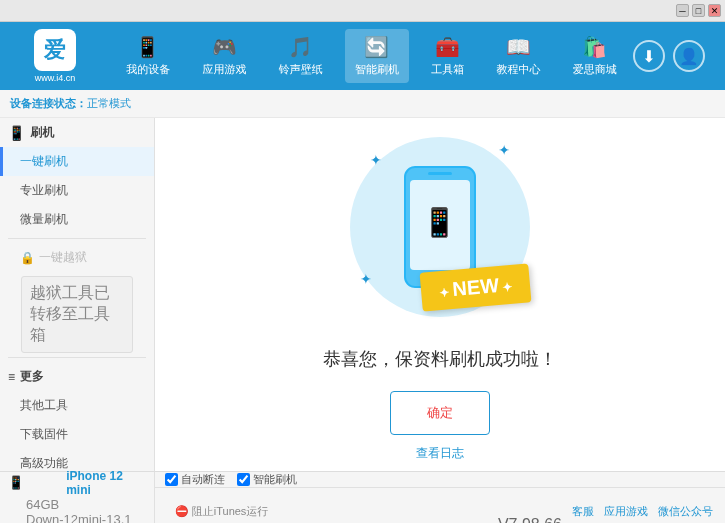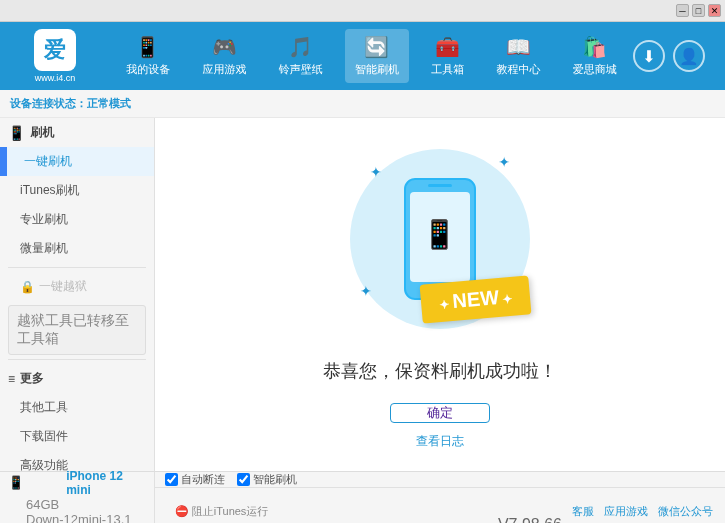--- a/index.html
+++ b/index.html
@@ -155,21 +155,21 @@
 
     .sidebar-item {
       padding: 6px 12px 6px 20px;
       font-size: 12px;
       color: #555;
       cursor: pointer;
     }
     .sidebar-item.active {
       color: #2196d3;
       background: #e8f4fd;
-      border-left: 7px solid #3b82f6;
+      border-left: 3px solid #3b82f6;
       padding-left: 17px;
     }
 
     .sidebar-section-more {
       display: flex;
       align-items: center;
       padding: 6px 8px;
       font-size: 12px;
       color: #444;
       font-weight: bold;
@@ -177,23 +177,23 @@
     }
     .section-divider {
       height: 1px;
       background: #e0e0e0;
       margin: 4px 8px;
     }
 
     .jailbreak-notice {
       background: #f0f0f0;
       border: 1px solid #ddd;
-      margin: 4px 8px;
+      margin: 4px 21px;
       padding: 6px 8px;
-      font-size: 14px;
+      font-size: 16px;
       color: #888;
       border-radius: 3px;
     }
 
     .sidebar-disabled {
       padding: 6px 12px 6px 20px;
       font-size: 12px;
       color: #bbb;
       display: flex;
       align-items: center;
@@ -272,24 +272,24 @@
 
     .success-text {
       font-size: 18px;
       color: #333;
       margin-bottom: 20px;
       font-weight: 500;
     }
 
     .confirm-btn {
       width: 100px;
-      height: 20px;
+      height: 44px;
       background: white;
       border: 1px solid #2196d3;
-      color: #4c1d95;
+      color: #ef4444;
       border-radius: 4px;
       cursor: pointer;
       font-size: 13px;
       margin-bottom: 10px;
     }
 
     .secondary-link {
       color: #2196d3;
       font-size: 12px;
       cursor: pointer;
@@ -424,36 +424,33 @@
   </div>
   <div class="header-right">
     <div class="header-right-btn">⬇</div>
     <div class="header-right-btn">👤</div>
   </div>
 </div>
 
 <div class="app-body">
 
   <div class="status-bar-top">
-    <span>设备连接状态：</span><span style="color:#2196d3;font-weight:bold;text-align:right;">正常模式</span>
+    <span>设备连接状态：</span><span style="color:#2196d3;font-weight:normal;text-align:right;">正常模式</span>
   </div>
 
   <div class="app-middle">
 
     <div class="sidebar">
 
       <div class="sidebar-section-header">
         <span class="sidebar-section-icon">📱</span>
         <span>刷机</span>
       </div>
       <div class="sidebar-item active">
         <span>一键刷机</span>
-      </div>
-      <div class="sidebar-item">
-        <span>iTunes刷机</span>
       </div>
       <div class="sidebar-item">
         <span>专业刷机</span>
       </div>
       <div class="sidebar-item">
         <span>微量刷机</span>
       </div>
 
       <div class="section-divider"></div>
 

